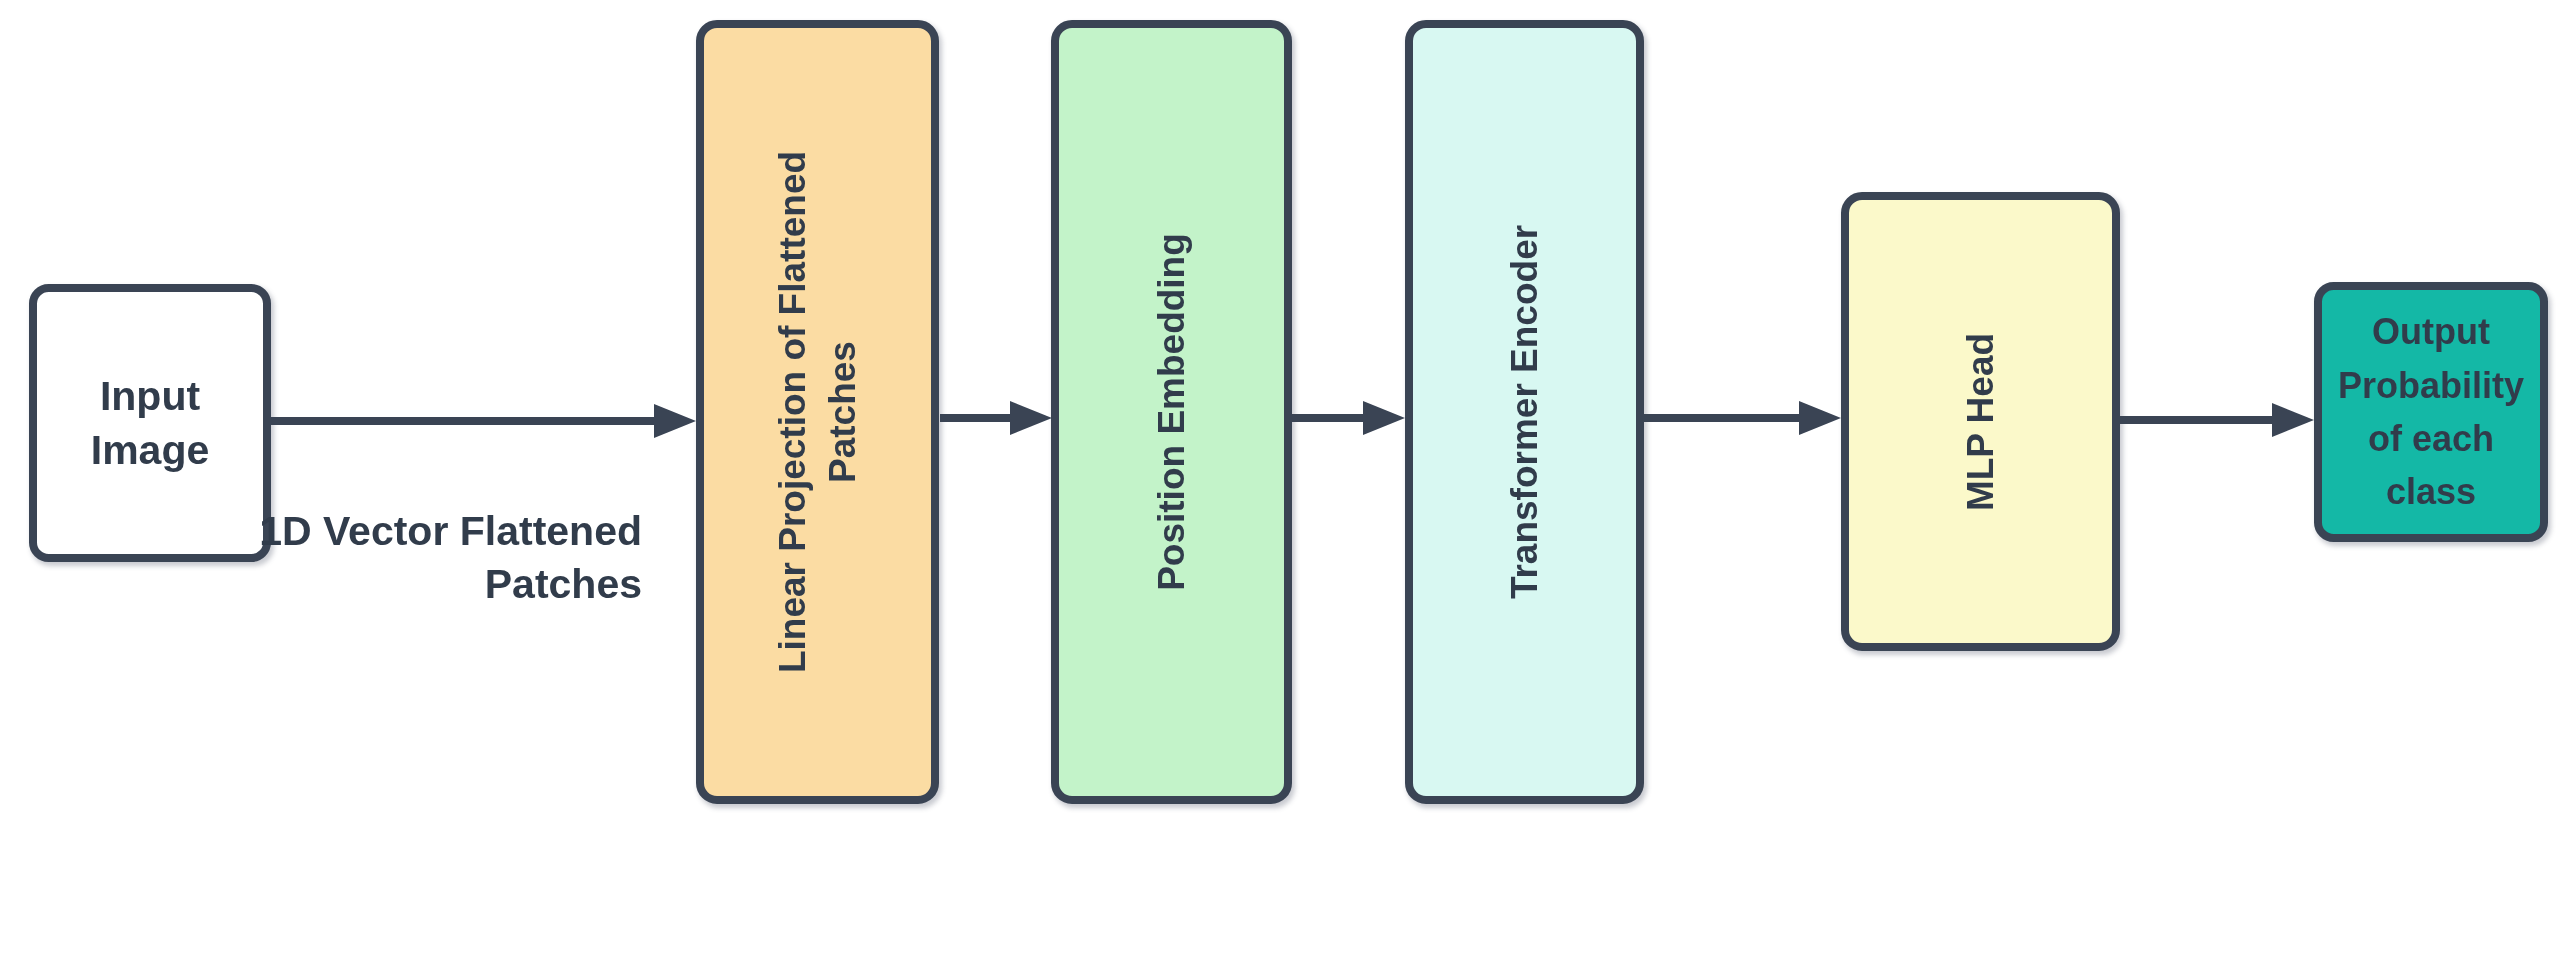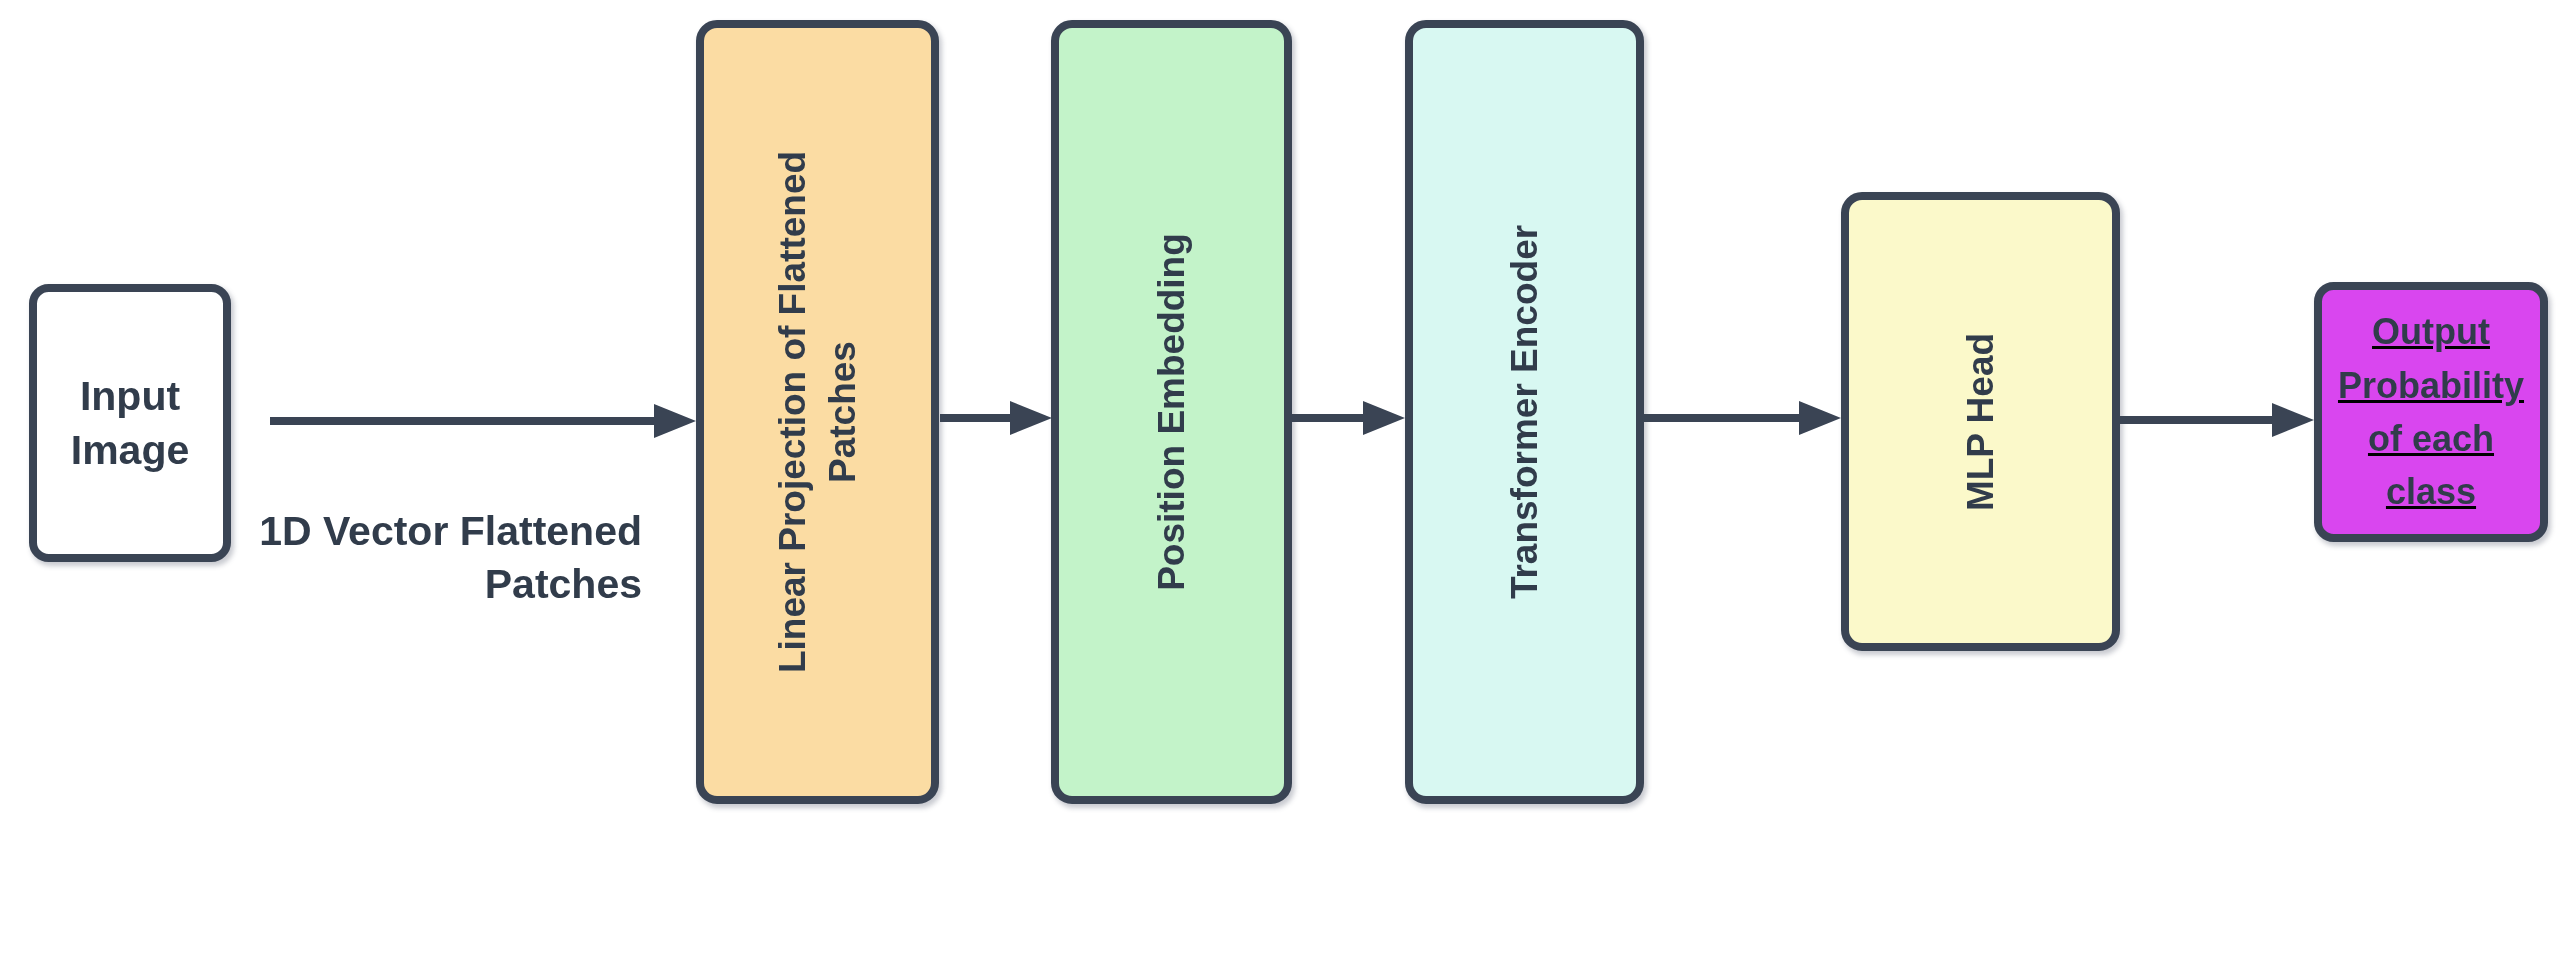--- a/index.html
+++ b/index.html
@@ -22,21 +22,21 @@
   
   .node {
     position: absolute;
     border: 8.2px solid var(--stroke);
     background: #ffffff;
     display: flex;
     align-items: center;
     justify-content: center;
     box-shadow: 2.5px 3.3px 5.7px rgba(60, 70, 90, 0.28);
   }
-  .node-input       { left: 29px;   top: 284px; width: 202px; height: 278px; border-radius: 19.6px; }
+  .node-input       { left: 29px;   top: 284px; width: 242px; height: 278px; border-radius: 19.6px; }
   .node-linear      { left: 696px;  top: 20.4px;  width: 243px; height: 784px; border-radius: 21px; }
   .node-position    { left: 1051px; top: 20.4px;  width: 241px; height: 784px; border-radius: 21px; }
   .node-transformer { left: 1405px; top: 20.4px;  width: 239px; height: 784px; border-radius: 21px; }
   .node-mlp         { left: 1841px; top: 192px; width: 279px; height: 459px; border-radius: 21px; }
   .node-output      { left: 2314px; top: 282px; width: 234px; height: 260px; border-radius: 19.6px; }
 
   
   .hlabel {
     font-weight: bold;
     font-size: 41px;
@@ -118,21 +118,21 @@
   </div>
 
   <div class="node node-transformer" style="background-color: rgb(216, 248, 242);">
     <span class="vtext">Transformer Encoder</span>
   </div>
 
   <div class="node node-mlp" style="background-color: rgb(251, 249, 202);">
     <span class="vtext">MLP Head</span>
   </div>
 
-  <div class="node node-output" style="background-color: #d946ef; text-decoration: underline;">
+  <div class="node node-output" style="background-color: #14b8a6;">
     <span class="hlabel">Output Probability of each class</span>
   </div>
 
   <div class="arrow arrow1">
     <div class="line"></div>
     <div class="head"></div>
   </div>
   <div class="arrow arrow2">
     <div class="line"></div>
     <div class="head"></div>

